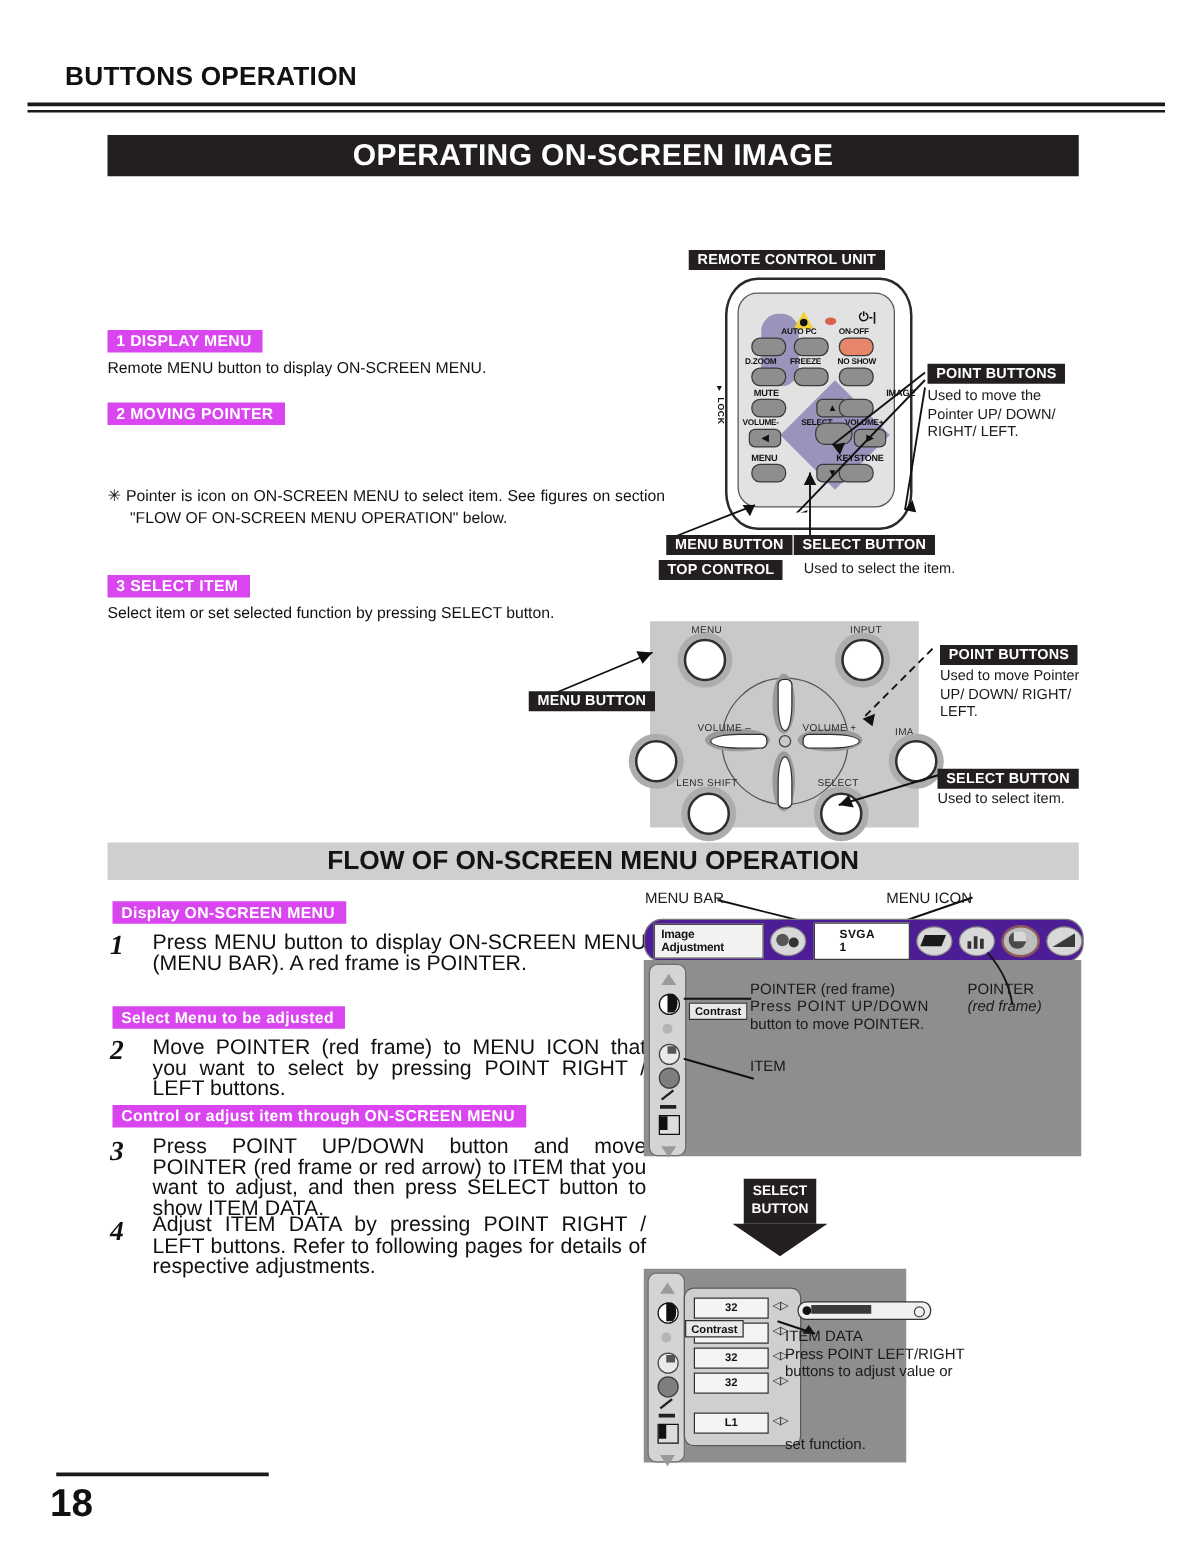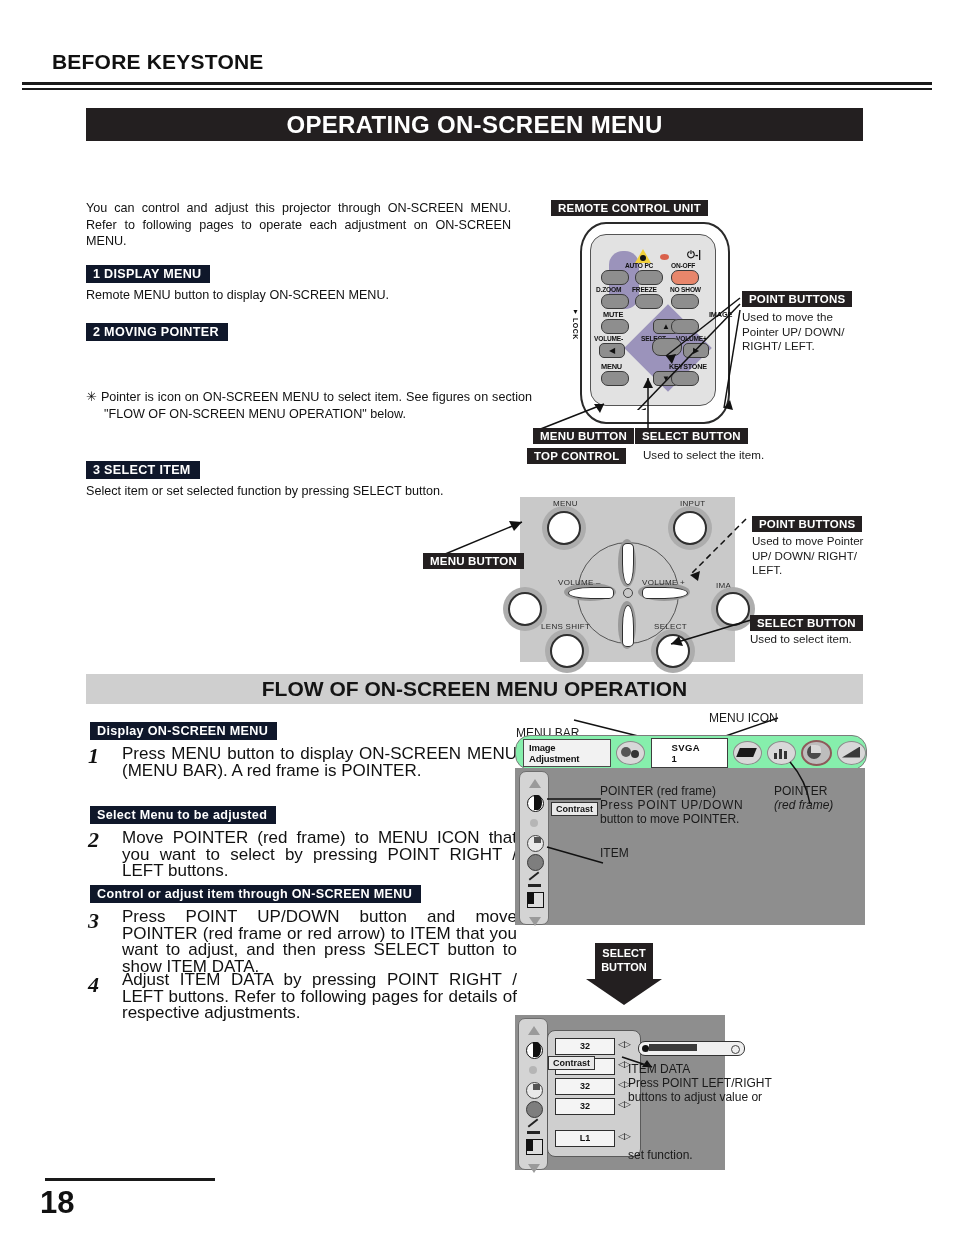--- a/index.html
+++ b/index.html
@@ -14,21 +14,21 @@
   
   .banner-black{position:absolute;left:86px;top:108px;width:777px;height:33px;background:#231f20;color:#fff;
     font-size:24px;font-weight:bold;display:flex;align-items:center;justify-content:center;letter-spacing:.3px;}
   .banner-gray{position:absolute;left:86px;top:159px;width:777px;height:26px;background:#cfcfcf;color:#141414;
     font-size:19px;font-weight:bold;display:flex;align-items:center;justify-content:center;}
   .banner-gray2{position:absolute;left:86px;top:674px;width:777px;height:30px;background:#cfcfcf;color:#141414;
     font-size:21px;font-weight:bold;display:flex;align-items:center;justify-content:center;}
 
   
   .intro{position:absolute;left:86px;top:200px;width:425px;font-size:12.6px;line-height:16.5px;text-align:justify;}
-  .tag{display:inline-block;background:#0f172a;color:#fff;font-size:12.6px;font-weight:bold;
+  .tag{display:inline-block;background:#d946ef;color:#fff;font-size:12.6px;font-weight:bold;
        padding:2px 9px 2px 7px;letter-spacing:.3px;}
   .sec{position:absolute;width:428px;}
   .sec p{margin:4px 0 0 0;font-size:12.6px;line-height:16.5px;text-align:justify;}
   .note{position:absolute;left:86px;top:389px;width:428px;font-size:12.6px;line-height:16.5px;text-align:justify;
         padding-left:18px;text-indent:-18px;}
   .note .ast{font-size:13px;}
 
   
   .lbl{position:absolute;background:#231f20;color:#fff;font-size:11.5px;font-weight:bold;
        padding:2px 7px;letter-spacing:.2px;white-space:nowrap;}
@@ -63,21 +63,21 @@
   .tc-knob{position:absolute;width:30px;height:30px;border-radius:50%;background:#fff;border:2.5px solid #2f2f2f;
            box-shadow:0 0 0 5px #adadad;}
   .tc-txt{position:absolute;font-size:8px;color:#2a2a2a;white-space:nowrap;letter-spacing:.3px;}
   .tc-circle{position:absolute;left:57px;top:45px;width:100px;height:100px;border:1px solid #555;border-radius:50%;}
   .tc-v{position:absolute;background:#fff;border:1.4px solid #2f2f2f;}
   .tc-center{position:absolute;left:103px;top:91px;width:8px;height:8px;border:1px solid #444;border-radius:50%;}
   .tc-halo{position:absolute;background:#9a9a9a;}
 
   
   .osd1{position:absolute;left:515px;top:735px;width:350px;height:190px;}
-  .mbar{position:absolute;left:0;top:0;width:350px;height:33px;background:#86efac;border:1.5px solid #7b7b7b;
+  .mbar{position:absolute;left:0;top:0;width:350px;height:33px;background:#4c1d95;border:1.5px solid #7b7b7b;
         border-radius:15px;display:flex;align-items:center;}
   .mbar-title{margin-left:7px;background:#f2f2f2;border:1.4px solid #4a4a4a;font-size:9.5px;font-weight:bold;
         padding:2px 5px;color:#111;letter-spacing:-.2px;}
   .micon{width:27px;height:22px;border-radius:50%;background:#d8d8d8;border:1.3px solid #8a8a8a;
          margin-left:5px;position:relative;overflow:hidden;flex:none;}
   .svga{margin-left:6px;background:#fff;border:1.4px solid #3d3d3d;font-size:9.5px;font-weight:bold;
         padding:3px 20px;letter-spacing:.4px;}
   .osd-body{position:absolute;left:0;top:33px;width:350px;height:157px;background:#8e8e8e;}
   .icol{position:absolute;left:4px;top:3px;width:28px;height:150px;background:#d4d4d4;border:1.4px solid #6e6e6e;
         border-radius:7px;display:flex;flex-direction:column;align-items:center;padding-top:2px;}
@@ -112,27 +112,26 @@
   .pagerule{position:absolute;left:45px;top:1178px;width:170px;height:2.5px;background:#1a1a1a;}
 
   svg{display:block;}
   .ln{stroke:#111;stroke-width:1.5;fill:none;}
 </style>
 </head>
 <body>
 
 <div class="pg">
 
-  <div class="runhead">BEFORE KEYSTONE</div>
+  <div class="runhead">BUTTONS OPERATION</div>
   <div class="rule1"></div>
   <div class="rule2"></div>
 
-  <div class="banner-black">OPERATING ON-SCREEN MENU</div>
-
-  <div class="intro">You can control and adjust this projector through ON-SCREEN MENU.  Refer to following pages to operate each adjustment on ON-SCREEN MENU.</div>
+  <div class="banner-black">OPERATING ON-SCREEN IMAGE</div>
+
 
   <div class="sec" style="left:86px;top:264px;">
     <span class="tag">1  DISPLAY MENU</span>
     <p>Remote MENU button to display ON-SCREEN MENU.</p>
   </div>
 
   <div class="sec" style="left:86px;top:322px;">
     <span class="tag">2  MOVING POINTER</span>
   </div>
 
@@ -292,21 +291,21 @@
 
   <div style="position:absolute;left:90px;top:884px;">
     <span class="tag">Control or adjust item through ON-SCREEN MENU</span>
   </div>
   <div class="stepnum" style="left:88px;top:908px;">3</div>
   <div class="steptxt" style="left:122px;top:909px;">Press POINT UP/DOWN button and move POINTER (red frame or red arrow) to ITEM that you want to adjust, and then press SELECT button to show ITEM DATA.</div>
 
   <div class="stepnum" style="left:88px;top:972px;">4</div>
   <div class="steptxt" style="left:122px;top:972px;">Adjust ITEM DATA by pressing POINT RIGHT / LEFT buttons. Refer to following pages for details of respective adjustments.</div>
 
-  <div class="cap" style="left:516px;top:726px;font-size:12px;">MENU BAR</div>
+  <div class="cap" style="left:516px;top:711px;font-size:12px;">MENU BAR</div>
   <div class="cap" style="left:709px;top:711px;font-size:12px;">MENU ICON</div>
   <svg style="position:absolute;left:572px;top:716px;width:80px;height:26px;">
     <path class="ln" d="M2,4 L74,22"></path>
   </svg>
   <svg style="position:absolute;left:712px;top:716px;width:70px;height:28px;">
     <path class="ln" d="M66,2 L2,24"></path>
   </svg>
 
   <div class="osd1">
     <div class="mbar">

